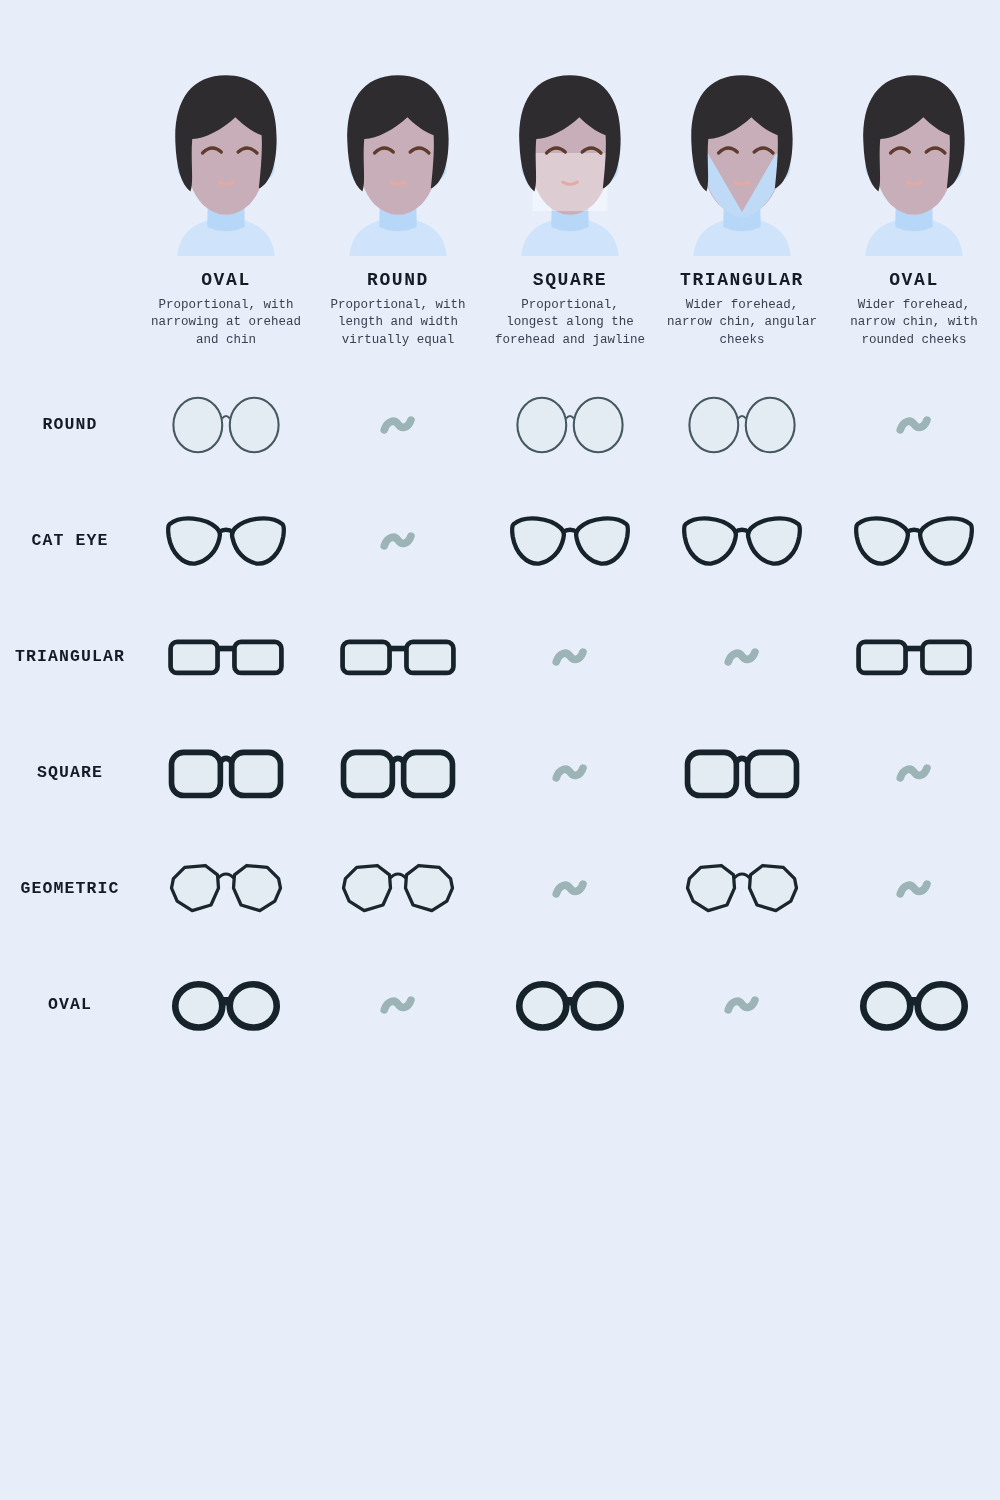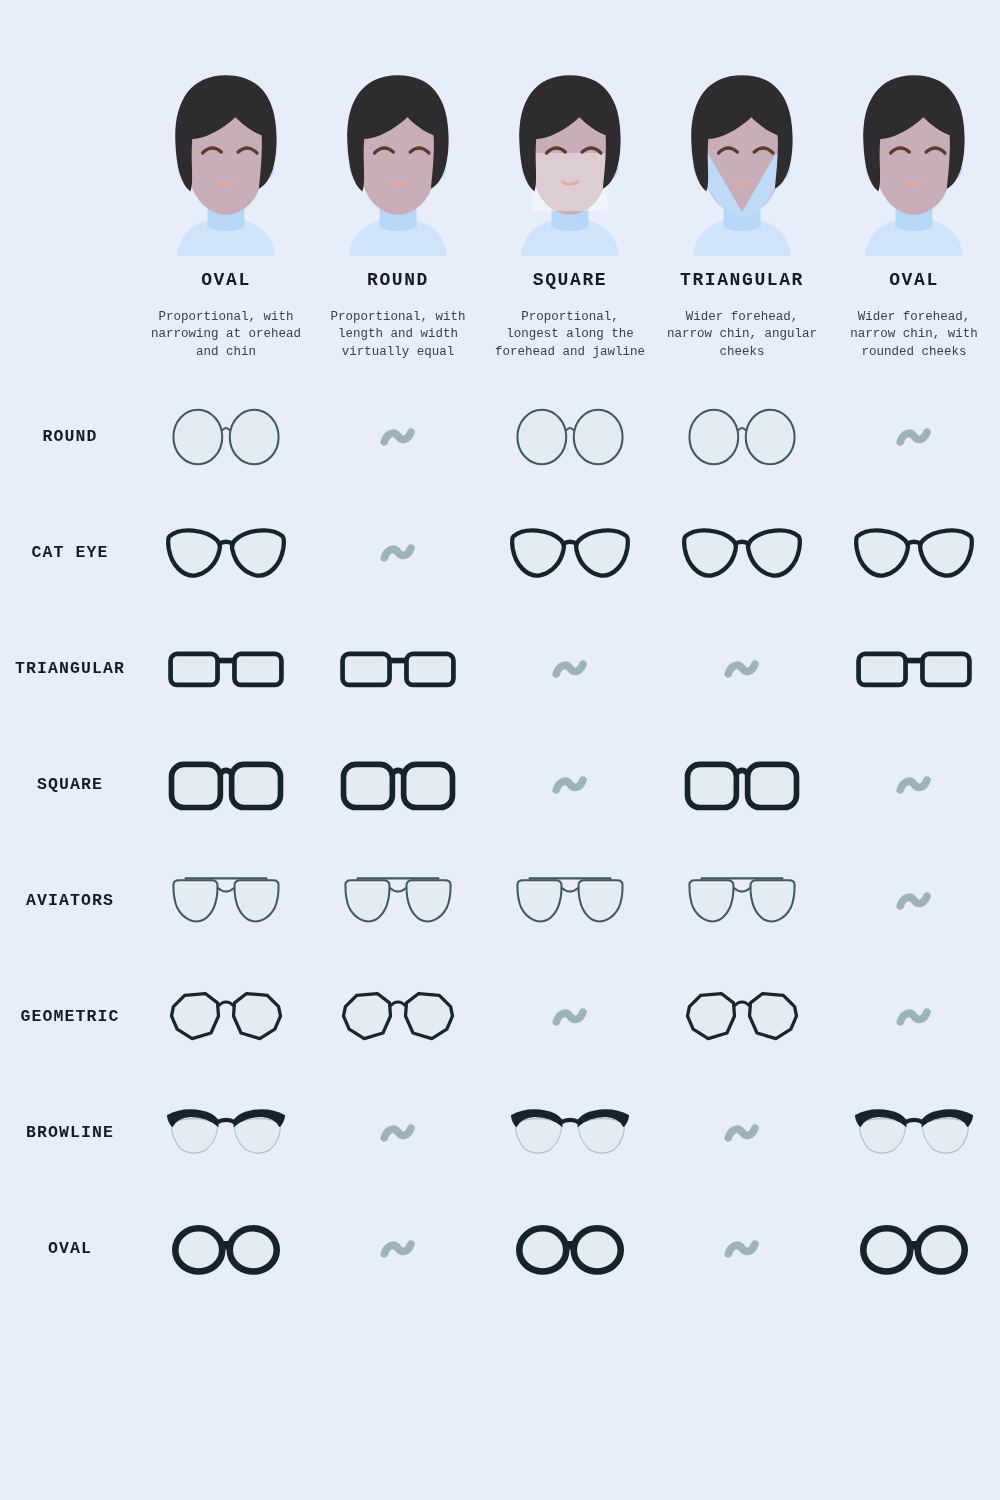--- a/index.html
+++ b/index.html
@@ -15,21 +15,21 @@
     grid-template-columns:140px repeat(5,172px);
     padding-top:60px;
   }
   .face-col{text-align:center;}
   .face-col svg.face{width:150px;height:200px;display:block;margin:0 auto;}
   .face-name{
     margin-top:10px;font-size:18px;font-weight:700;
     letter-spacing:1.6px;color:#161c26;
   }
   .face-desc{
-    margin-top:19px;font-size:12.5px;color:#3a414e;
+    margin-top:7px;font-size:12.5px;color:#3a414e;
     line-height:1.38;padding:0 10px;
   }
   .rows{margin-top:18px;}
   .row-grid{
     display:grid;
     grid-template-columns:140px repeat(5,172px);
     align-items:center;
     height:116px;
   }
   .row-label{
@@ -376,53 +376,20 @@
           </svg>
   </div>
 
   <div class="cell">
     <svg class="tilde" viewBox="0 0 52 28">
             <use href="#g-tilde"></use>
           </svg>
   </div>
 </div>
 
-  <div class="row-grid">
-    <div class="row-label">AVIATORS</div>
-
-  <div class="cell">
-    <svg class="glasses" viewBox="0 0 132 66">
-            <use href="#g-aviator"></use>
-          </svg>
-  </div>
-
-  <div class="cell">
-    <svg class="glasses" viewBox="0 0 132 66">
-            <use href="#g-aviator"></use>
-          </svg>
-  </div>
-
-  <div class="cell">
-    <svg class="glasses" viewBox="0 0 132 66">
-            <use href="#g-aviator"></use>
-          </svg>
-  </div>
-
-  <div class="cell">
-    <svg class="glasses" viewBox="0 0 132 66">
-            <use href="#g-aviator"></use>
-          </svg>
-  </div>
-
-  <div class="cell">
-    <svg class="tilde" viewBox="0 0 52 28">
-            <use href="#g-tilde"></use>
-          </svg>
-  </div>
-</div>
 
   <div class="row-grid">
     <div class="row-label">GEOMETRIC</div>
 
   <div class="cell">
     <svg class="glasses" viewBox="0 0 132 66">
             <use href="#g-geometric"></use>
           </svg>
   </div>
 
@@ -444,53 +411,20 @@
           </svg>
   </div>
 
   <div class="cell">
     <svg class="tilde" viewBox="0 0 52 28">
             <use href="#g-tilde"></use>
           </svg>
   </div>
 </div>
 
-  <div class="row-grid">
-    <div class="row-label">BROWLINE</div>
-
-  <div class="cell">
-    <svg class="glasses" viewBox="0 0 132 66">
-            <use href="#g-browline"></use>
-          </svg>
-  </div>
-
-  <div class="cell">
-    <svg class="tilde" viewBox="0 0 52 28">
-            <use href="#g-tilde"></use>
-          </svg>
-  </div>
-
-  <div class="cell">
-    <svg class="glasses" viewBox="0 0 132 66">
-            <use href="#g-browline"></use>
-          </svg>
-  </div>
-
-  <div class="cell">
-    <svg class="tilde" viewBox="0 0 52 28">
-            <use href="#g-tilde"></use>
-          </svg>
-  </div>
-
-  <div class="cell">
-    <svg class="glasses" viewBox="0 0 132 66">
-            <use href="#g-browline"></use>
-          </svg>
-  </div>
-</div>
 
   <div class="row-grid">
     <div class="row-label">OVAL</div>
 
   <div class="cell">
     <svg class="glasses" viewBox="0 0 132 66">
             <use href="#g-oval"></use>
           </svg>
   </div>
 

